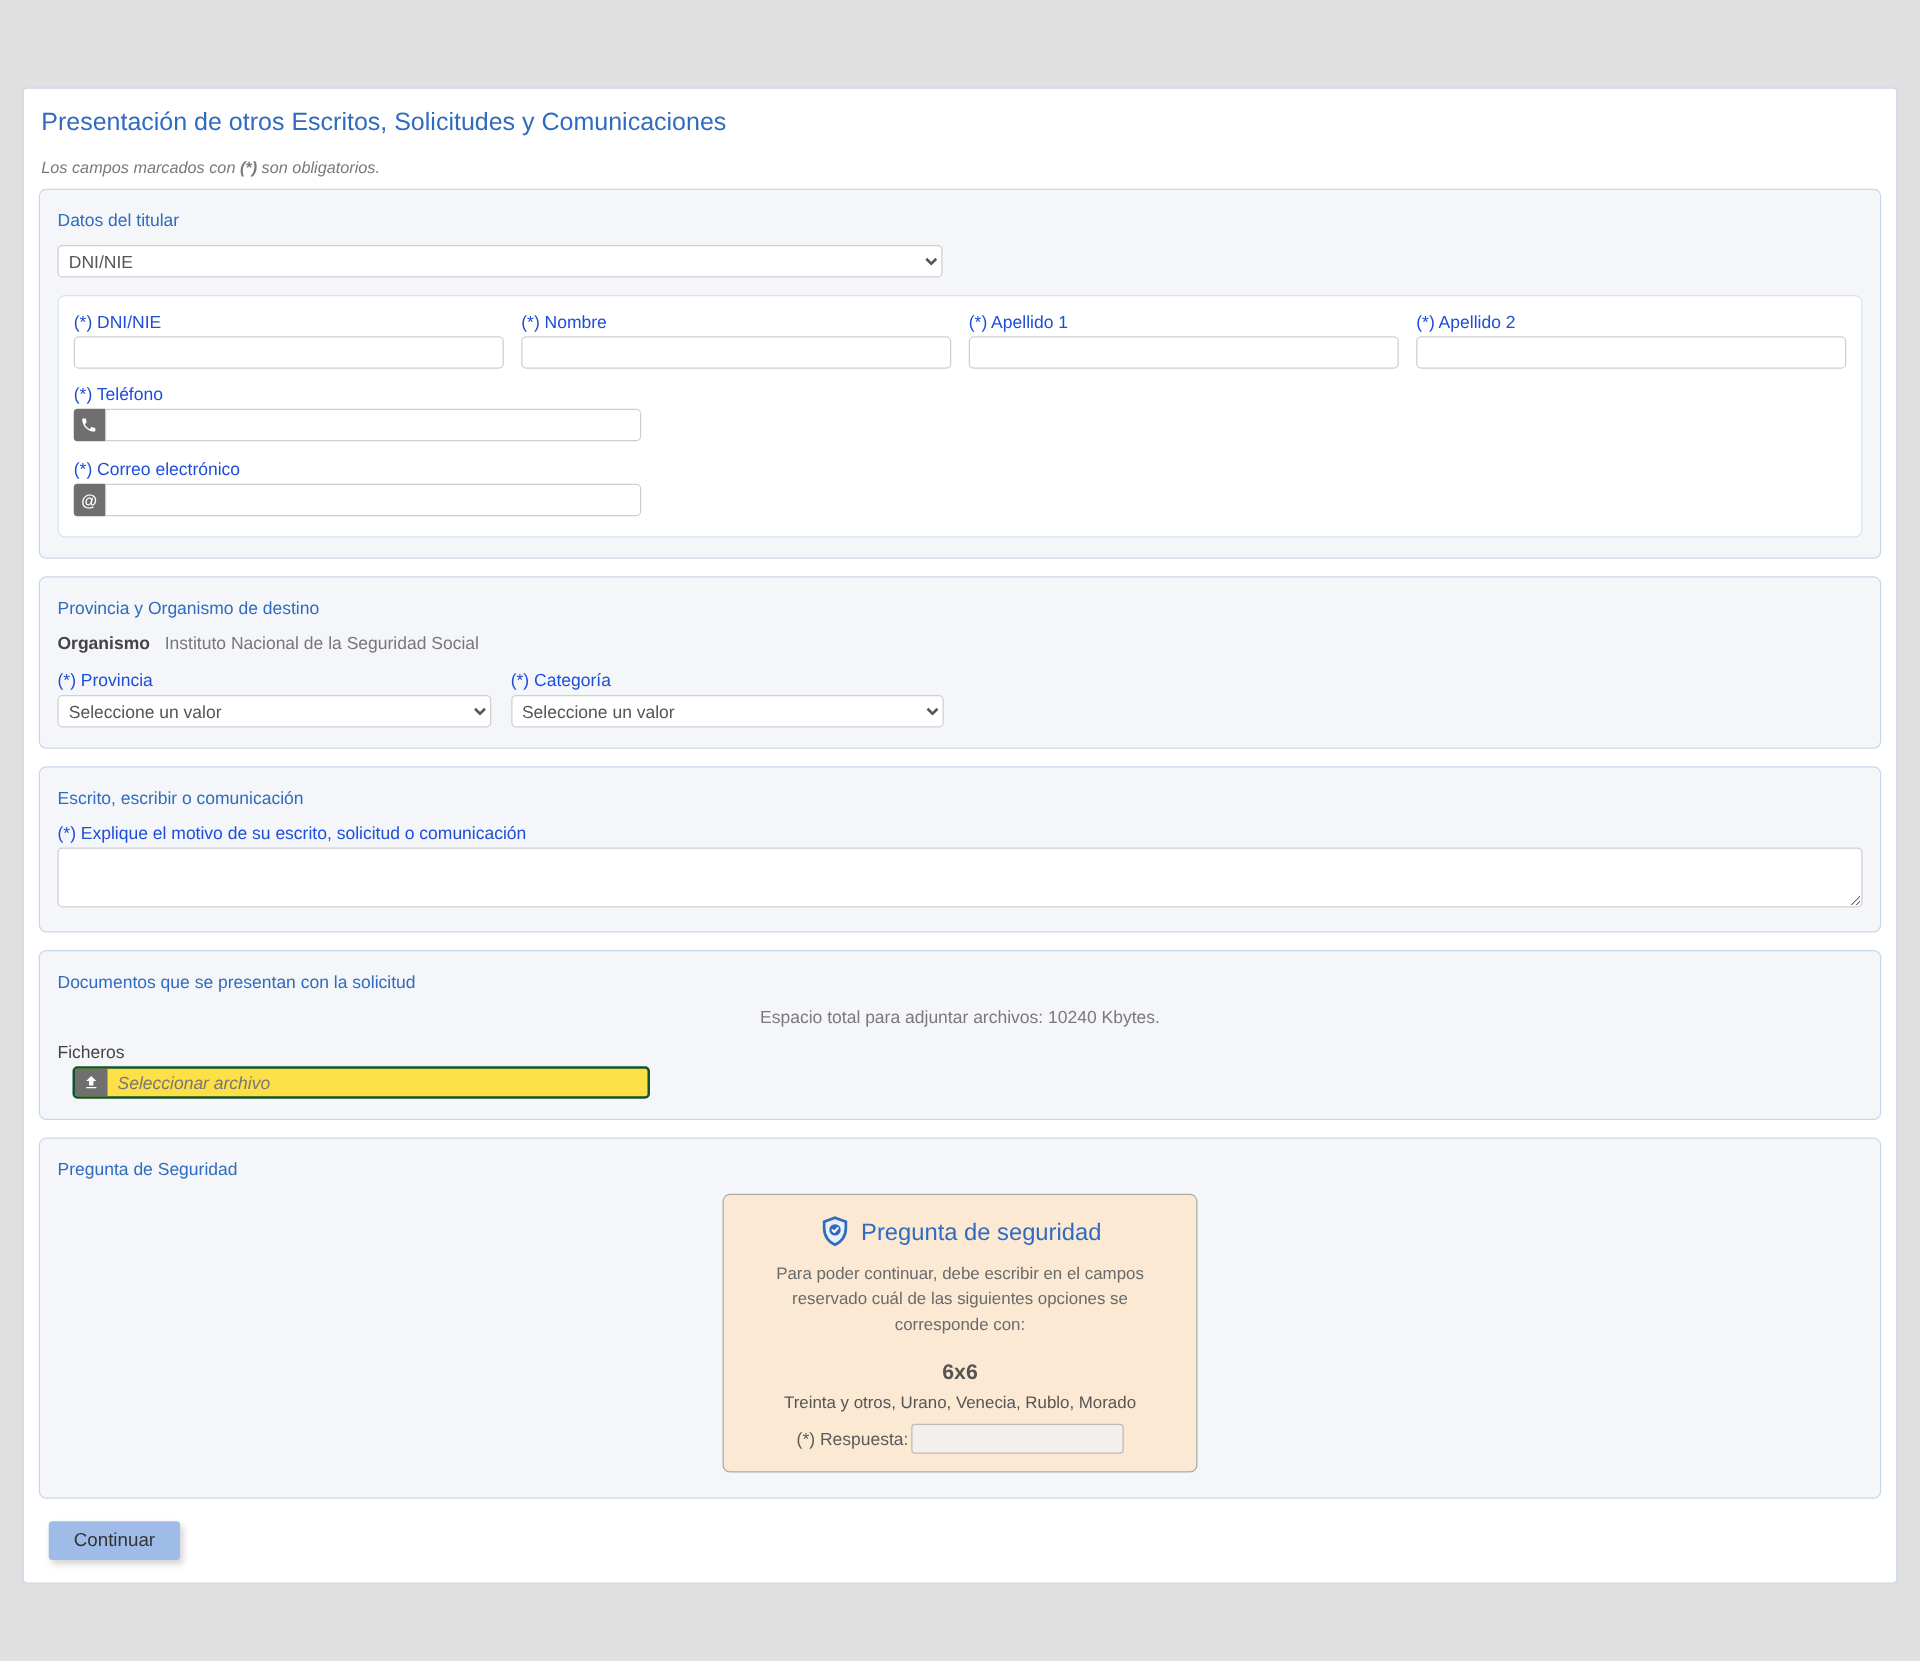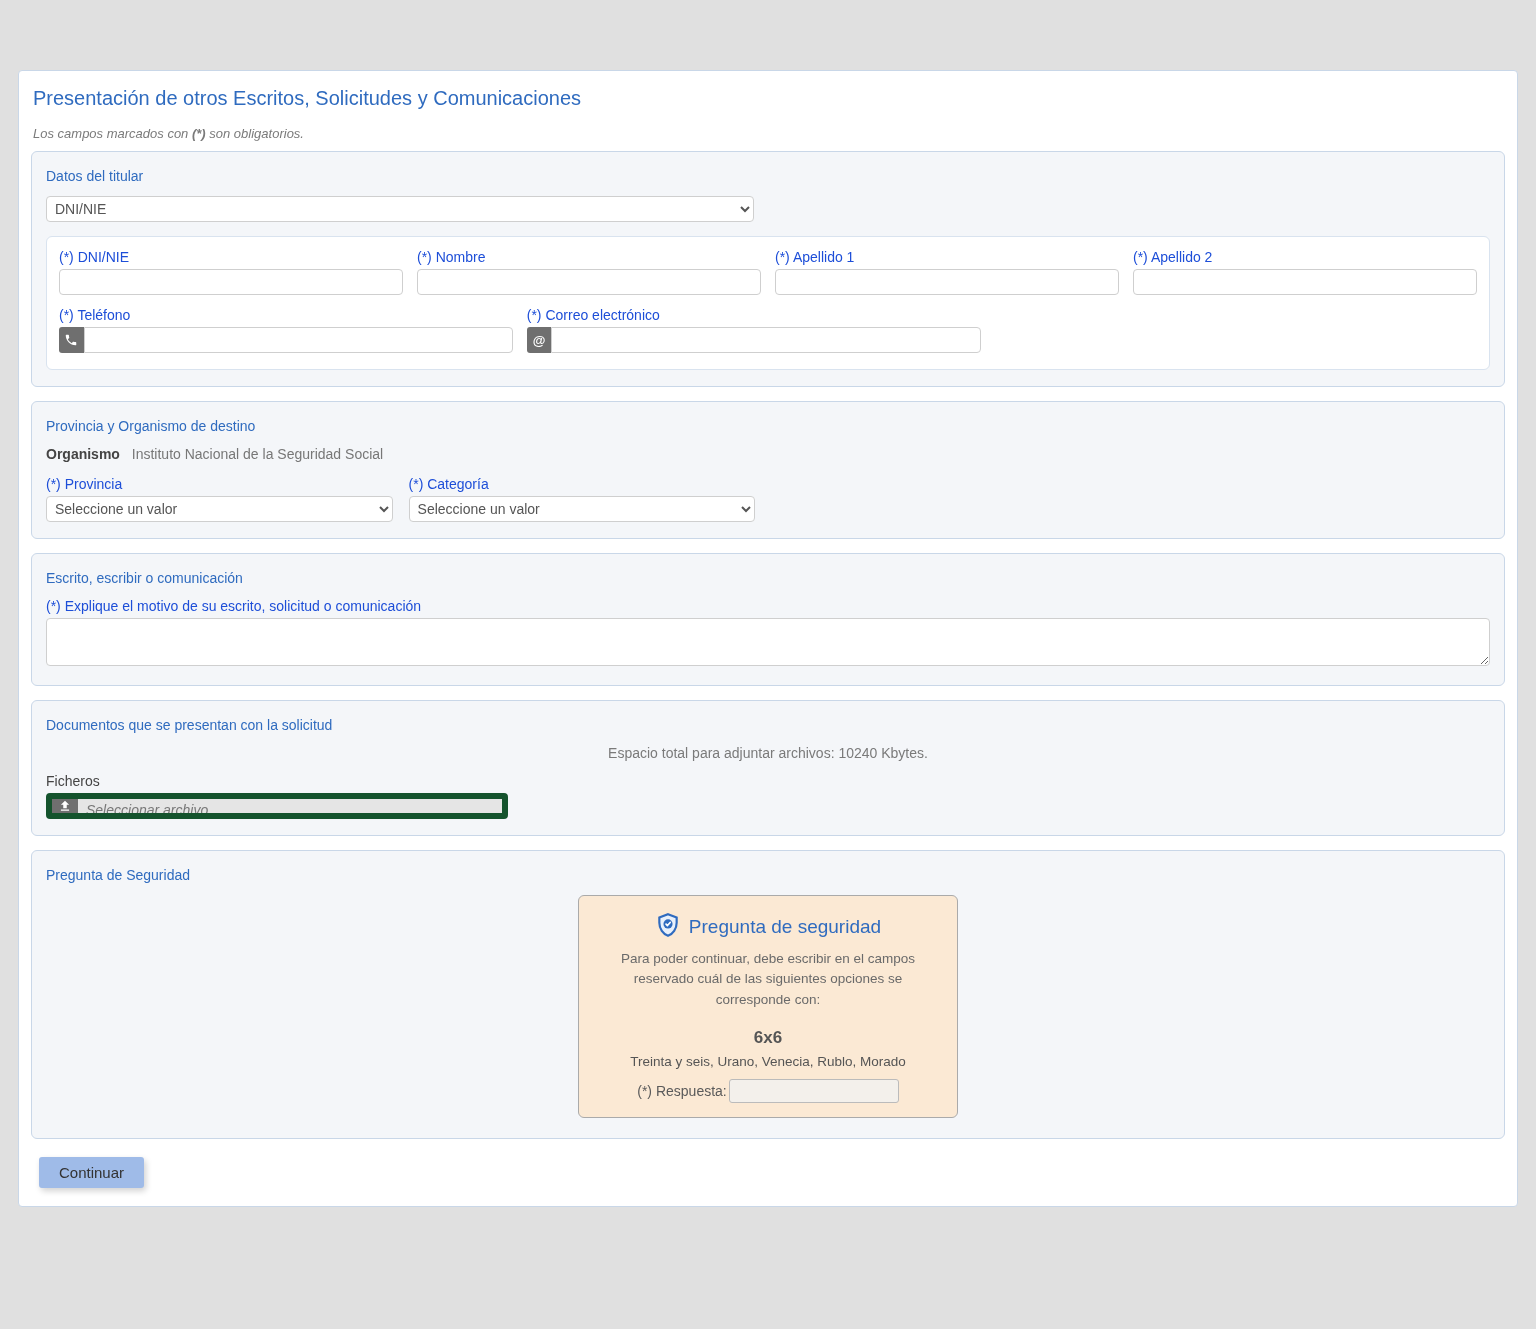--- a/index.html
+++ b/index.html
@@ -77,20 +77,21 @@
   .row4 > .field { flex: 1 1 0; min-width: 0; }
   .field label {
     display: block;
     font-size: 14px;
     color: #1d4ed8;
     margin-bottom: 4px;
   }
   .row2 {
     display: flex;
     gap: 14px;
+    flex-direction: column;
   }
   .row2 > .field { width: 32%; min-width: 0; }
   .addon-wrap {
     display: flex;
   }
   .addon {
     width: 26px;
     height: 26px;
     background: #6f6f6f;
     color: #fff;
@@ -127,25 +128,26 @@
   }
   .ficheros-label {
     font-size: 14px;
     color: #444;
     margin-bottom: 4px;
   }
   .file-picker {
     display: flex;
     align-items: stretch;
     width: 32%;
-    border: 6px solid #14532d;
+    border: 2px solid #14532d;
     border-radius: 4px;
-    background: #e5e5e5;
+    background: #fde047;
     overflow: hidden;
     height: 26px;
+    margin-left: 12px;
   }
   .file-icon {
     width: 26px;
     background: #6f6f6f;
     color: #fff;
     display: flex;
     align-items: center;
     justify-content: center;
   }
   .file-text {
@@ -341,21 +343,21 @@
             <svg class="shield-svg" viewBox="0 0 24 24" fill="none">
               <path d="M12 2l8 3v5c0 5.5-3.4 10.3-8 12-4.6-1.7-8-6.5-8-12V5l8-3z" stroke="#2f6bbf" stroke-width="2" fill="#e8f0fb"></path>
               <circle cx="12" cy="11" r="4.2" fill="#2f6bbf"></circle>
               <path d="M10.2 11.2l1.3 1.3 2.5-2.8" stroke="#fff" stroke-width="1.6" fill="none" stroke-linecap="round" stroke-linejoin="round"></path>
             </svg>
           </span>
           <span class="title">Pregunta de seguridad</span>
         </div>
         <div class="security-desc">Para poder continuar, debe escribir en el campos reservado cuál de las siguientes opciones se corresponde con:</div>
         <div class="security-question">6x6</div>
-        <div class="security-options">Treinta y seis, Urano, Venecia, Rublo, Morado</div>
+        <div class="security-options">Treinta y otros, Urano, Venecia, Rublo, Morado</div>
         <div class="security-answer">
           <span>(*) Respuesta:</span>
           <input type="text" style="">
         </div>
       </div>
     </div>
 
     <button class="continue-btn">Continuar</button>
 
   </div>

